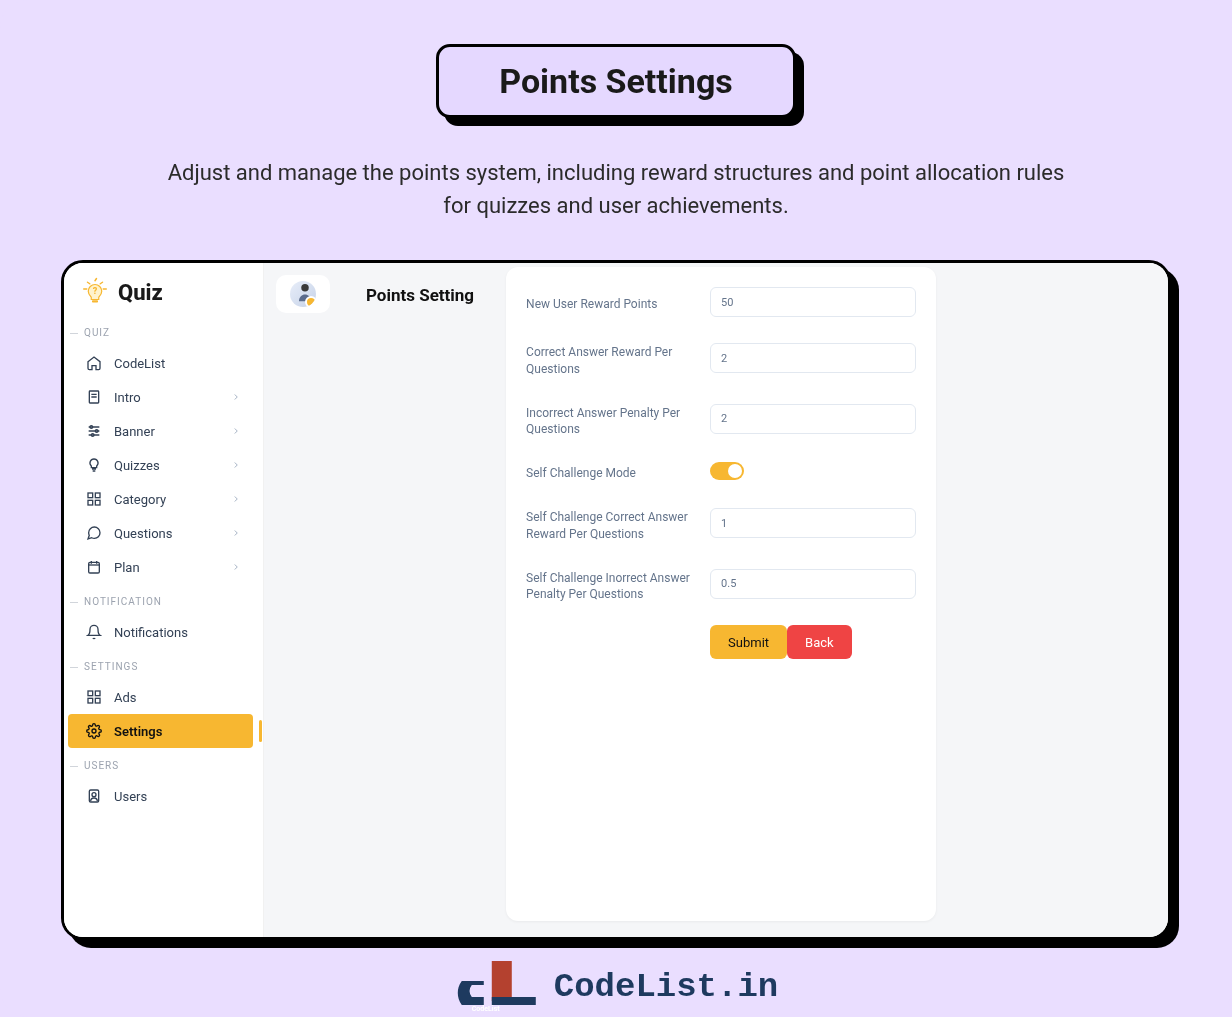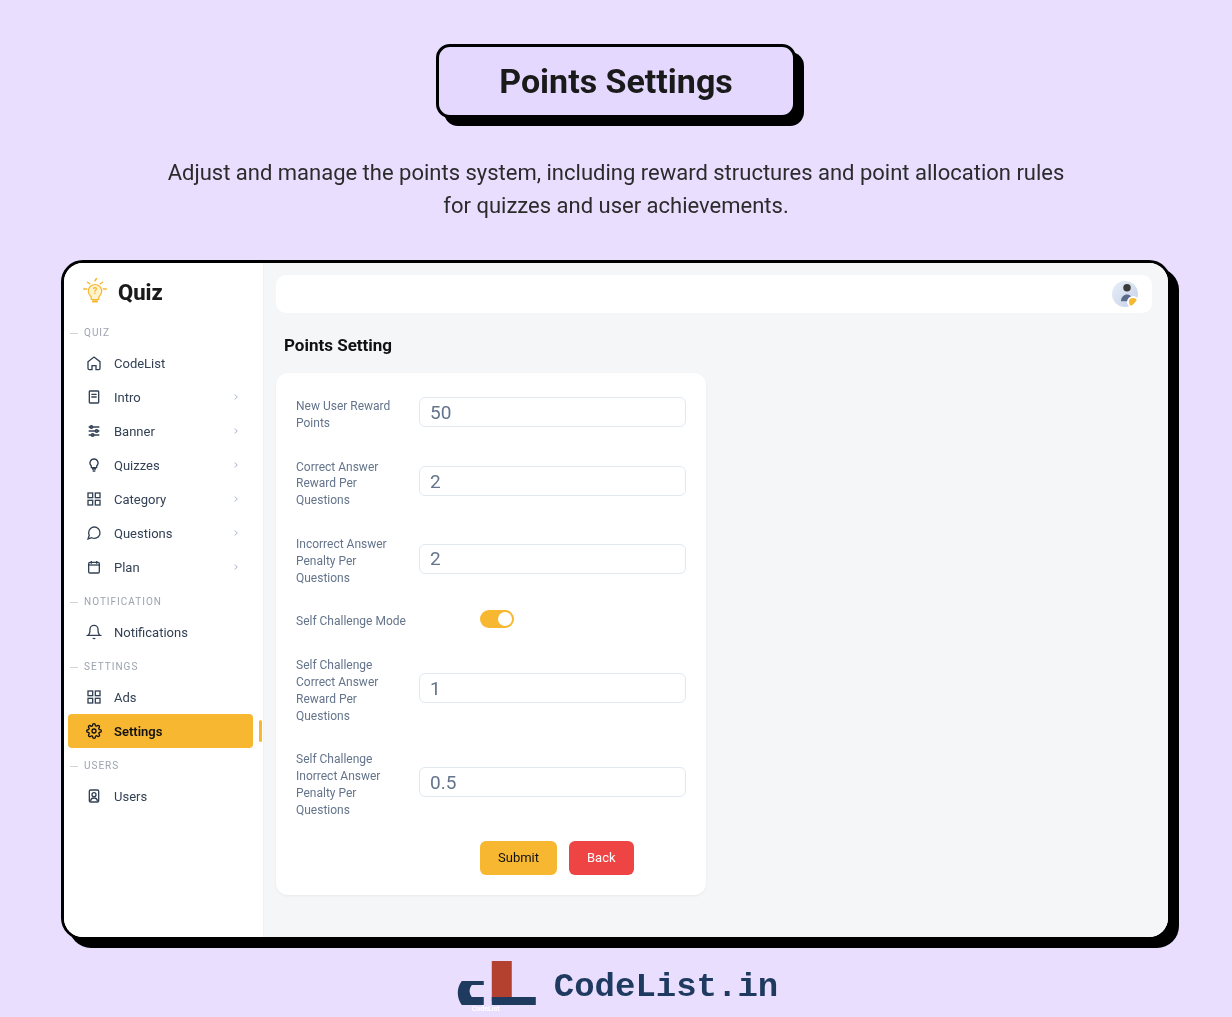--- a/index.html
+++ b/index.html
@@ -16,33 +16,33 @@
 .logo svg{width:30px;height:30px}
 .brand-text{font-size:22px;font-weight:800;color:#1a1a1a}
 .section-label{position:relative;font-size:10px;letter-spacing:1px;color:#9ca3af;padding:0 20px;margin:12px 0 8px}
 .section-label::before{content:"";position:absolute;left:6px;top:50%;width:8px;height:1px;background:#d1d5db}
 .nav-item{display:flex;align-items:center;padding:9px 18px;cursor:pointer;font-size:13px;color:#334155;gap:12px;margin:0 4px;border-radius:0}
 .nav-item .chev{margin-left:auto;color:#94a3b8}
 .nav-item.active{background:#f7b731;color:#111;font-weight:600;margin:0 10px 0 4px;border-radius:4px;position:relative}
 .nav-item.active::after{content:"";position:absolute;right:-9px;top:6px;bottom:6px;width:3px;background:#f7b731;border-radius:2px}
 .nav-ico{width:16px;height:16px;flex-shrink:0;color:#334155}
 .nav-item.active .nav-ico{color:#111}
-.main{flex:1;background:#f5f6f8;display:flex;flex-direction:column}
+.main{flex:1;background:#f5f6f8;display:flex;flex-direction:row}
 .topbar{background:#fff;margin:12px 16px 0 12px;border-radius:10px;height:38px;display:flex;align-items:center;justify-content:flex-end;padding:0 14px}
 .avatar{width:26px;height:26px;border-radius:50%;background:linear-gradient(135deg,#e8eef9,#c6d2e8);position:relative;overflow:hidden}
 .avatar::after{content:"";position:absolute;bottom:-1px;right:-1px;width:8px;height:8px;background:#f7b731;border:2px solid #fff;border-radius:50%}
 .avatar svg{position:absolute;top:0;right:2px;width:18px;height:24px}
 .content-title{padding:22px 20px 14px;font-size:17px;font-weight:700;color:#111}
 .card{background:#fff;border-radius:12px;margin:4px 16px 16px 12px;width:430px;padding:20px 20px 20px;box-shadow:0 1px 3px rgba(0,0,0,0.05)}
 .form-row{display:flex;align-items:center;gap:14px;margin-bottom:22px}
 .form-label{width:170px;font-size:12px;color:#64748b;padding-top:5px;line-height:1.4}
-.form-input{flex:1;height:30px;border:1px solid #e2e8f0;border-radius:6px;padding:6px 10px;font-size:19px;color:#64748b;background:#fff;outline:none}
+.form-input{flex:1;height:30px;border:1px solid #e2e8f0;border-radius:6px;padding:6px 10px;font-size:11px;color:#64748b;background:#fff;outline:none}
 .toggle{width:34px;height:18px;background:#f7b731;border-radius:10px;position:relative;cursor:pointer}
 .toggle::after{content:"";position:absolute;right:2px;top:2px;width:14px;height:14px;background:#fff;border-radius:50%}
-.btn-row{display:flex;gap:12px;padding-left:184px}
+.btn-row{display:flex;padding-left:184px}
 .btn{height:34px;padding:0 18px;border-radius:6px;font-size:13px;border:none;cursor:pointer;display:flex;align-items:center}
 .btn-primary{background:#f7b731;color:#111}
 .btn-secondary{background:#ef4444;color:#fff}
 .watermark{position:absolute;bottom:4px;left:50%;transform:translateX(-50%);display:flex;align-items:center;gap:10px}
 .wm-text{font-family:Liberation Mono, monospace;font-size:34px;font-weight:700;color:#1e3a5f;letter-spacing:0}
 .wm-logo{width:90px;height:52px;position:relative}
 </style>
 </head>
 <body>
 

